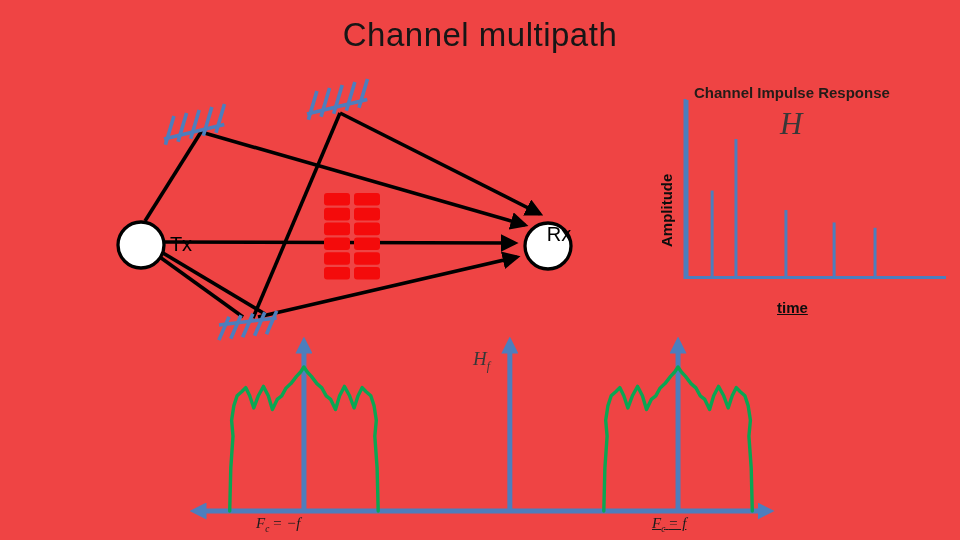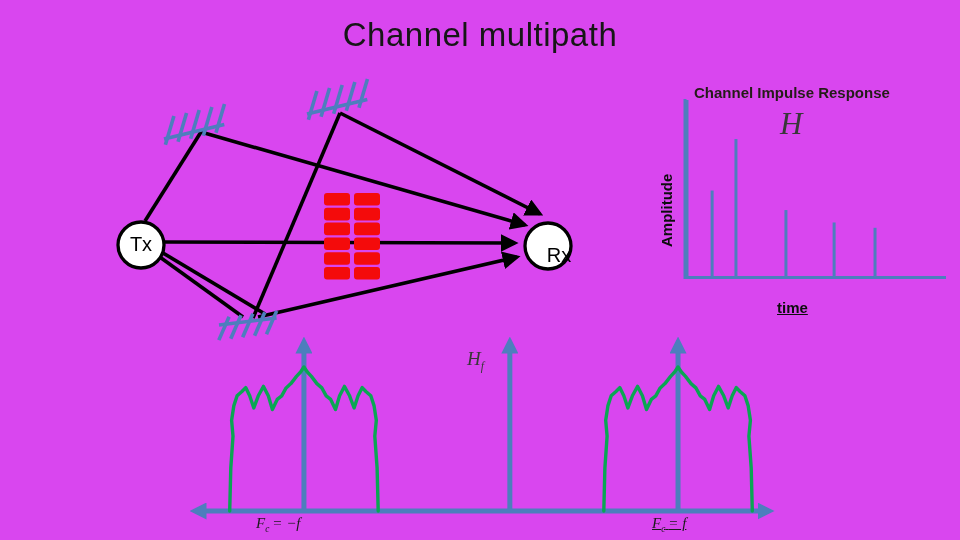--- a/index.html
+++ b/index.html
@@ -1,28 +1,28 @@
 <!DOCTYPE html>
 <html><head>
 <meta charset="utf-8">
 <style>
   html,body{margin:0;padding:0;background:#fff;}
-  #slide{position:relative;width:960px;height:540px;background:#d946ef;overflow:hidden;
+  #slide{position:relative;width:960px;height:540px;background:#ef4444;overflow:hidden;
          font-family:"Liberation Sans",sans-serif;}
   #gfx{position:absolute;left:0;top:0;z-index:1;}
   .lbl{position:absolute;z-index:2;color:#161616;white-space:nowrap;}
   .slide-title{left:0;top:16px;width:100%;text-align:center;font-size:33px;font-weight:400;
                letter-spacing:.5px;color:#161616;}
   .chart-title{font-weight:700;font-size:15px;color:#241c18;}
   .axis-lbl{font-weight:700;font-size:15px;color:#0d0d0d;}
   .rot{transform:rotate(-90deg);transform-origin:0 0;}
   .math{font-family:"Liberation Serif",serif;font-style:italic;color:#383838;}
   .math sub{font-size:.62em;font-style:italic;}
   .big-h{font-size:31px;}
-  .mid-h{font-size:19px;}
+  .mid-h{font-size:19px;margin-left:6px;}
   .fc{font-size:15px;color:#1b1b1b;}
   .node-lbl{font-size:20px;color:#000;text-align:center;width:46px;}
 </style>
 </head>
 <body>
 
 <div id="slide">
 
   <svg id="gfx" width="960" height="540" viewBox="0 0 960 540">
     <defs>
@@ -109,22 +109,22 @@
         </g>
       <g id="freq-spectra">
           <path d="M229.7,511.0 L230.8,467.8 L233.0,436.1 L231.6,420.3 L233.8,405.9 L237.1,395.8 L241.9,391.5 L245.7,387.6 L249.7,395.8 L253.8,408.0 L258.3,395.8 L263.5,386.4 L268.3,395.8 L272.4,409.5 L277.2,399.4 L281.7,395.8 L286.1,387.9 L290.9,383.6 L296.5,376.4 L300.6,372.0 L303.9,367.0 L307.3,372.0 L311.4,376.4 L316.9,383.6 L321.8,387.9 L326.2,395.8 L330.7,399.4 L335.5,409.5 L339.6,395.8 L344.4,386.4 L349.6,395.8 L354.1,408.0 L358.1,395.8 L362.2,387.6 L365.9,391.5 L370.8,395.8 L374.1,405.9 L376.3,420.3 L374.8,436.1 L377.1,467.8 L378.2,511.0" fill="none" stroke="#0aa653" stroke-width="3.4" stroke-linejoin="round" stroke-linecap="round"></path>
           <path d="M603.8,511.0 L604.9,467.8 L607.1,436.1 L605.7,420.3 L607.9,405.9 L611.2,395.8 L616.0,391.5 L619.8,387.6 L623.8,395.8 L627.9,408.0 L632.4,395.8 L637.6,386.4 L642.4,395.8 L646.5,409.5 L651.3,399.4 L655.8,395.8 L660.2,387.9 L665.0,383.6 L670.6,376.4 L674.7,372.0 L678.0,367.0 L681.4,372.0 L685.5,376.4 L691.0,383.6 L695.9,387.9 L700.3,395.8 L704.8,399.4 L709.6,409.5 L713.7,395.8 L718.5,386.4 L723.7,395.8 L728.2,408.0 L732.2,395.8 L736.3,387.6 L740.0,391.5 L744.9,395.8 L748.2,405.9 L750.4,420.3 L748.9,436.1 L751.2,467.8 L752.3,511.0" fill="none" stroke="#0aa653" stroke-width="3.4" stroke-linejoin="round" stroke-linecap="round"></path>
         </g>
     </g>
   </svg>
 
   <div class="lbl slide-title">Channel multipath</div>
 
-  <div class="lbl node-lbl" style="left:118px;top:233px;">Tx</div>
-  <div class="lbl node-lbl" style="left:525px;top:244px;padding-left:11px;">Rx</div>
+  <div class="lbl node-lbl" style="left:118px;top:233px;padding-left:40px;">Tx</div>
+  <div class="lbl node-lbl" style="left:525px;top:223px;padding-left:11px;">Rx</div>
 
   <div class="lbl chart-title" style="left:694px;top:84px;">Channel Impulse Response</div>
   <div class="lbl axis-lbl rot" style="left:658px;top:247px;">Amplitude</div>
   <div class="lbl axis-lbl" style="left:777px;top:299px;text-decoration:underline;">time</div>
   <div class="lbl math big-h" style="left:780px;top:106px;">H</div>
 
   <div class="lbl math mid-h" style="left:467px;top:348px;"><span>H</span><sub>f</sub></div>
 
   <div class="lbl math fc" style="left:256px;top:515px;"><span>F</span><sub>c</sub> <span>= −f</span></div>
 

